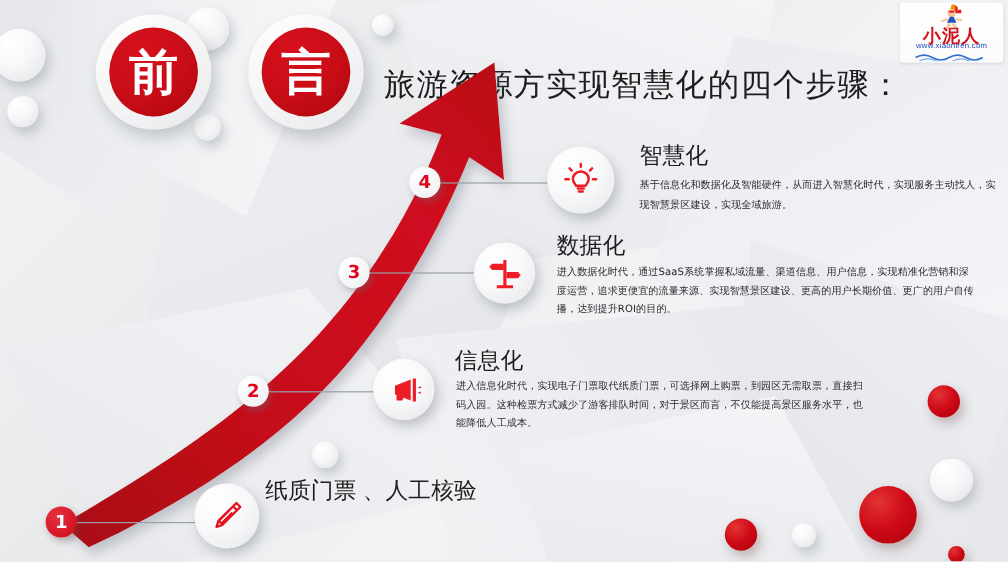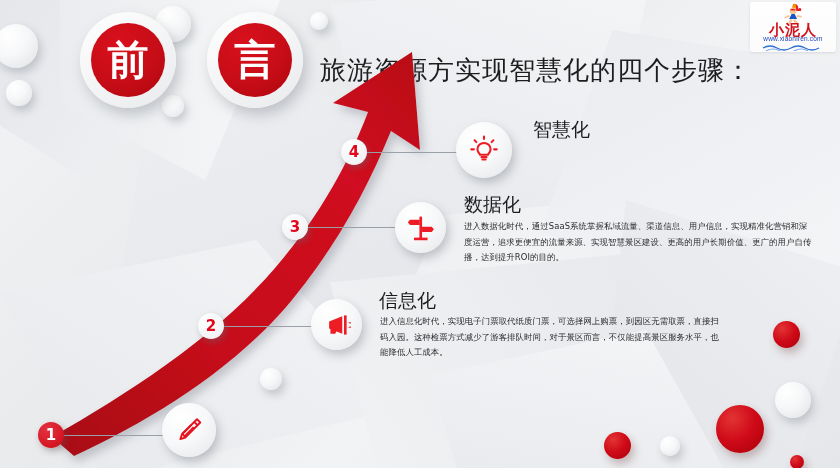--- a/index.html
+++ b/index.html
@@ -210,20 +210,21 @@
     <svg width="30" height="30" viewBox="0 0 32 32">
       <g stroke="#e8121f" stroke-width="2" fill="none" stroke-linejoin="round">
         <path d="M24.5 4.5 l3.5 3.5 -16 16 -5.2 1.7 1.7 -5.2 z"></path>
         <path d="M21.6 7.4 l3.5 3.5"></path>
         <path d="M8.8 20.2 l3.5 3.5"></path>
         <path d="M18.5 10.5 l-9.8 9.8"></path>
         <path d="M21 13 l-9.8 9.8"></path>
       </g>
     </svg>
   </div>
+  <div class="step-head" style="left:221px;top:396px;">纸质门票 、人工核验</div>
 
   <div class="num white" style="left:198px;top:313px;">2</div>
   <div class="conn" style="left:222px;top:326px;width:96px;"></div>
   <div class="icon-circle" style="left:311px;top:299px;width:51px;height:51px;">
     <svg width="28" height="28" viewBox="0 0 32 32">
       <g fill="#ee1c24">
         <path d="M24 5 l3 0 0 22 -3 0 z"></path>
         <path d="M7 12 l15 -6 0 20 -15 -6 z"></path>
         <path d="M8.5 19 l5.5 0 0 7 -5.5 0 z"></path>
         <path d="M12.5 20.5 q2.6 0 2.6 2.6 q0 2.6 -2.6 2.6 z"></path>
@@ -260,14 +261,15 @@
         <path d="M14.3 26.2 h3.4"></path>
         <path d="M16 4.3 v-2.6"></path>
         <path d="M7.9 7.6 l-1.9 -1.9"></path>
         <path d="M24.1 7.6 l1.9 -1.9"></path>
         <path d="M5.2 15.3 h-2.8"></path>
         <path d="M26.8 15.3 h2.8"></path>
       </g>
     </svg>
   </div>
   <div class="step-head" style="left:533px;top:117px;">智慧化</div>
+  <div class="step-body" style="left:533px;top:147px;width:298px;">基于信息化和数据化及智能硬件，从而进入智慧化时代，实现服务主动找人，实现智慧景区建设，实现全域旅游。</div>
 
 </div>
 
 </body></html>

